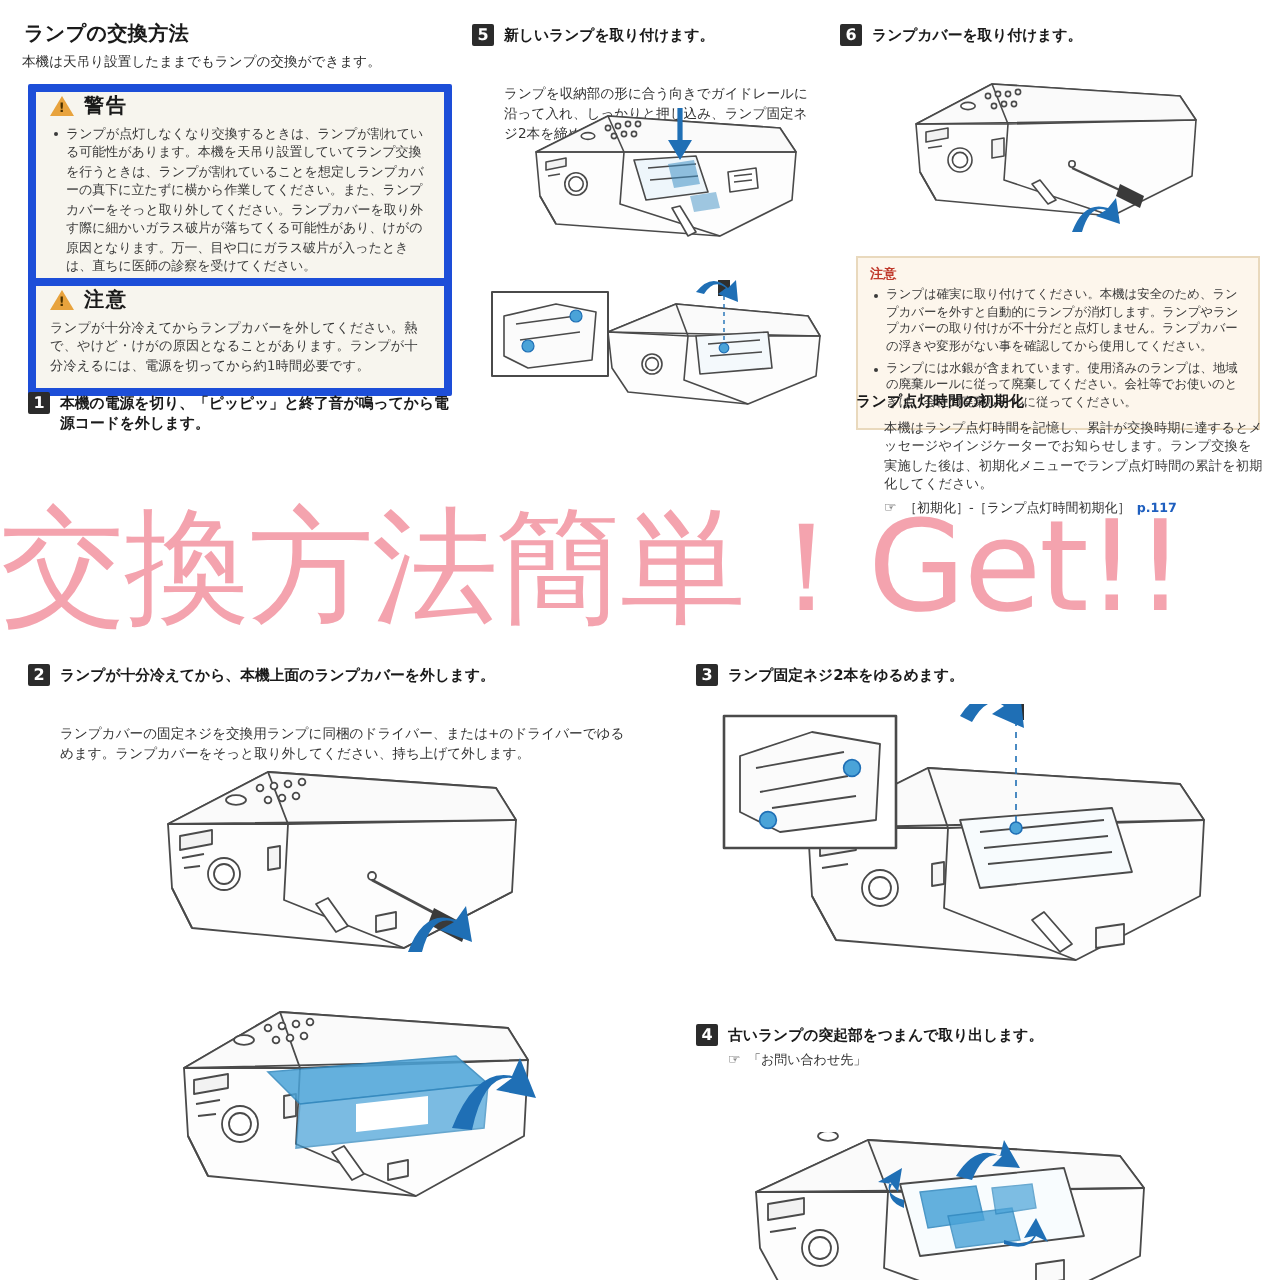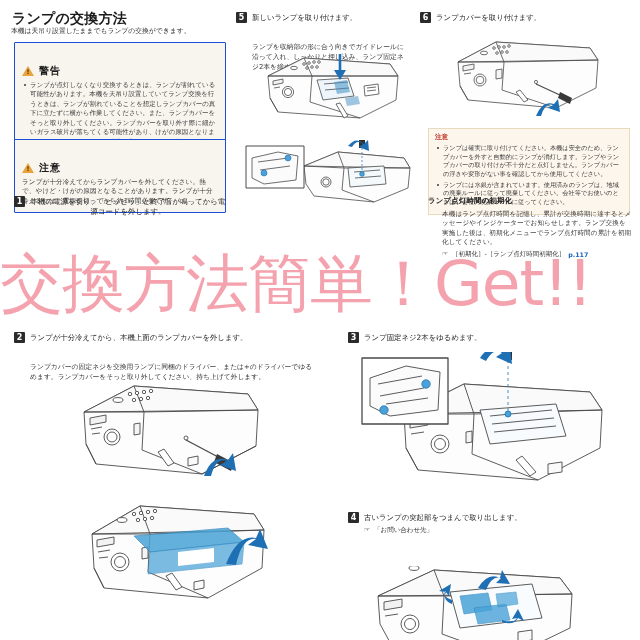--- a/index.html
+++ b/index.html
@@ -16,21 +16,21 @@
     color: #231f20;
   }
   .page {
     position: absolute;
     inset: 0;
     width: 640px;
     height: 640px;
   }
   
   .sect-title {
-    font-size: 14px;
+    font-size: 10px;
     font-weight: bold;
     letter-spacing: .2px;
     color: #1a1a1a;
   }
   .body-txt {
     font-size: 6.6px;
     line-height: 1.42;
     color: #3a3a3a;
     letter-spacing: .1px;
   }
@@ -55,39 +55,38 @@
     background: #2b2b2b;
     color: #fff;
     font-size: 8px;
     font-weight: bold;
     line-height: 11px;
     text-align: center;
     border-radius: 1px;
   }
   .step-title {
     font-size: 7.4px;
-    font-weight: normal;
+    font-weight: bold;
     line-height: 1.35;
     color: #1a1a1a;
     padding-top: 1px;
-    text-align: center;
   }
   .step-body {
     font-size: 6.8px;
     line-height: 1.45;
     color: #333;
     margin-top: 20px;
   }
   .step-indent { padding-left: 16px; }
   
   .warnbox {
     background: #f7f5ee;
-    border: 1px solid #1d4ed8;
+    border: 4px solid #1d4ed8;
     border-radius: 1px;
-    padding: 21px 7px 6px 7px;
+    padding: 0 7px 6px 7px;
     box-sizing: border-box;
   }
   .warnbox-head {
     display: flex;
     align-items: center;
     gap: 5px;
     margin-bottom: 3px;
   }
   .warn-tri {
     width: 0; height: 0;

